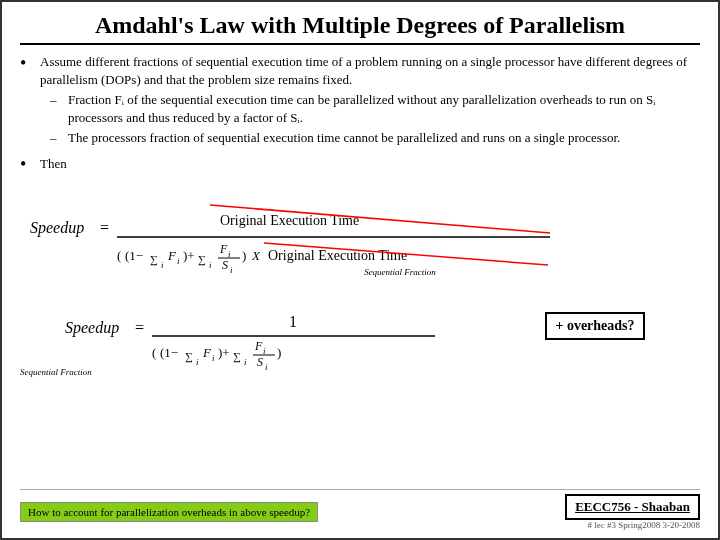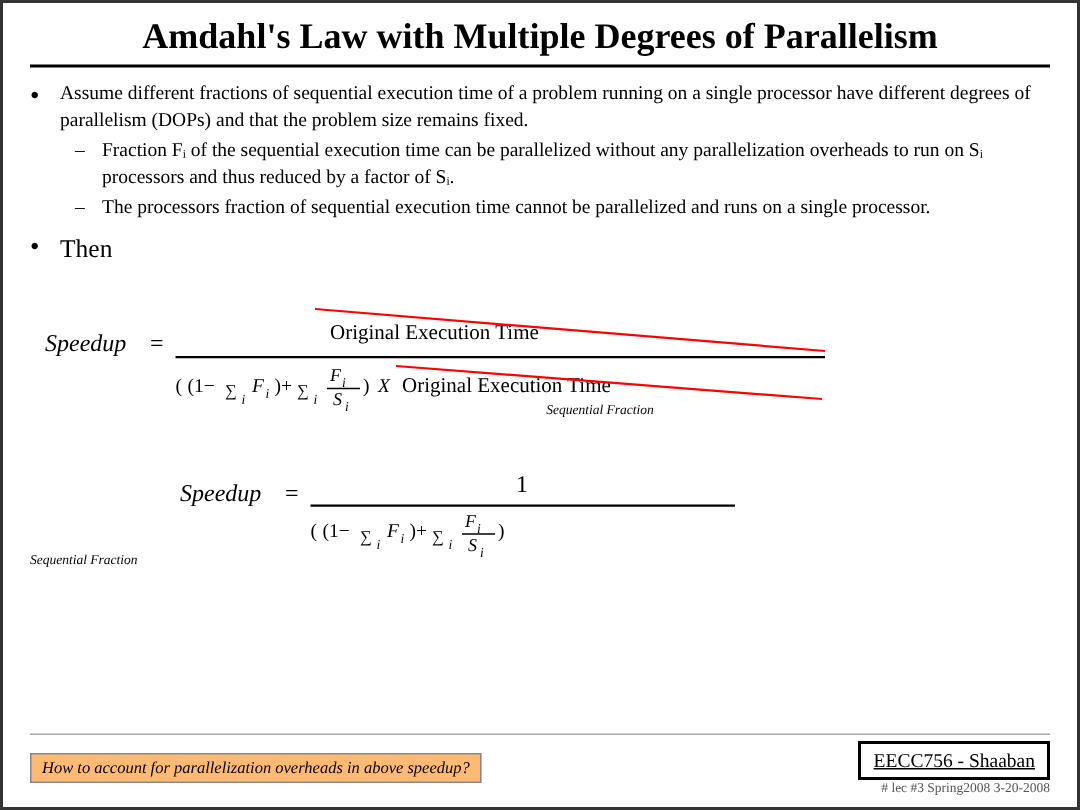--- a/index.html
+++ b/index.html
@@ -77,21 +77,21 @@
       align-items: flex-start;
     }
 
     .then-bullet {
       min-width: 16px;
       font-size: 18px;
       margin-right: 4px;
     }
 
     .then-label {
-      font-size: 17px;
+      font-size: 13px;
       padding-top: 2px;
     }
 
     .formulas-container {
       display: flex;
       flex-direction: column;
       align-items: flex-start;
       margin-top: 0px;
       position: relative;
     }
@@ -119,31 +119,30 @@
       display: flex;
       align-items: center;
       justify-content: space-between;
       margin-top: 6px;
       border-top: 1px solid #aaa;
       padding-top: 4px;
     }
 
     .bottom-question {
       font-size: 11px;
-      background: #fdba74;
+      background: #84cc16;
       border: 1px solid #888;
       padding: 3px 7px;
-      font-style: italic;
     }
 
     .eecc-box {
       border: 2px solid #000;
       padding: 3px 8px;
       font-size: 13px;
-      font-weight: normal;
+      font-weight: bold;
       text-decoration: underline;
     }
 
     .slide-num {
       font-size: 9px;
       color: #555;
       text-align: right;
     }
   </style>
 </head>
@@ -241,20 +240,21 @@
 
           <text x="200" y="69" font-size="12" font-style="italic" font-family="Times New Roman">F</text>
           <text x="208" y="73" font-size="9" font-style="italic" font-family="Times New Roman">i</text>
           <line x1="198" y1="74" x2="220" y2="74" stroke="black" stroke-width="1"></line>
           <text x="202" y="85" font-size="12" font-style="italic" font-family="Times New Roman">S</text>
           <text x="210" y="89" font-size="9" font-style="italic" font-family="Times New Roman">i</text>
 
           <text x="222" y="76" font-size="13" font-family="Times New Roman">)</text>
         </svg>
 
+        <div class="overheads-box">+ overheads?</div>
       </div>
 
       <div style="text-align:center; font-size:9px; font-style:italic; margin-top:-4px; margin-right:200px;">Sequential Fraction</div>
 
     </div>
 
 
   </div>
 
   <div class="bottom-bar">

